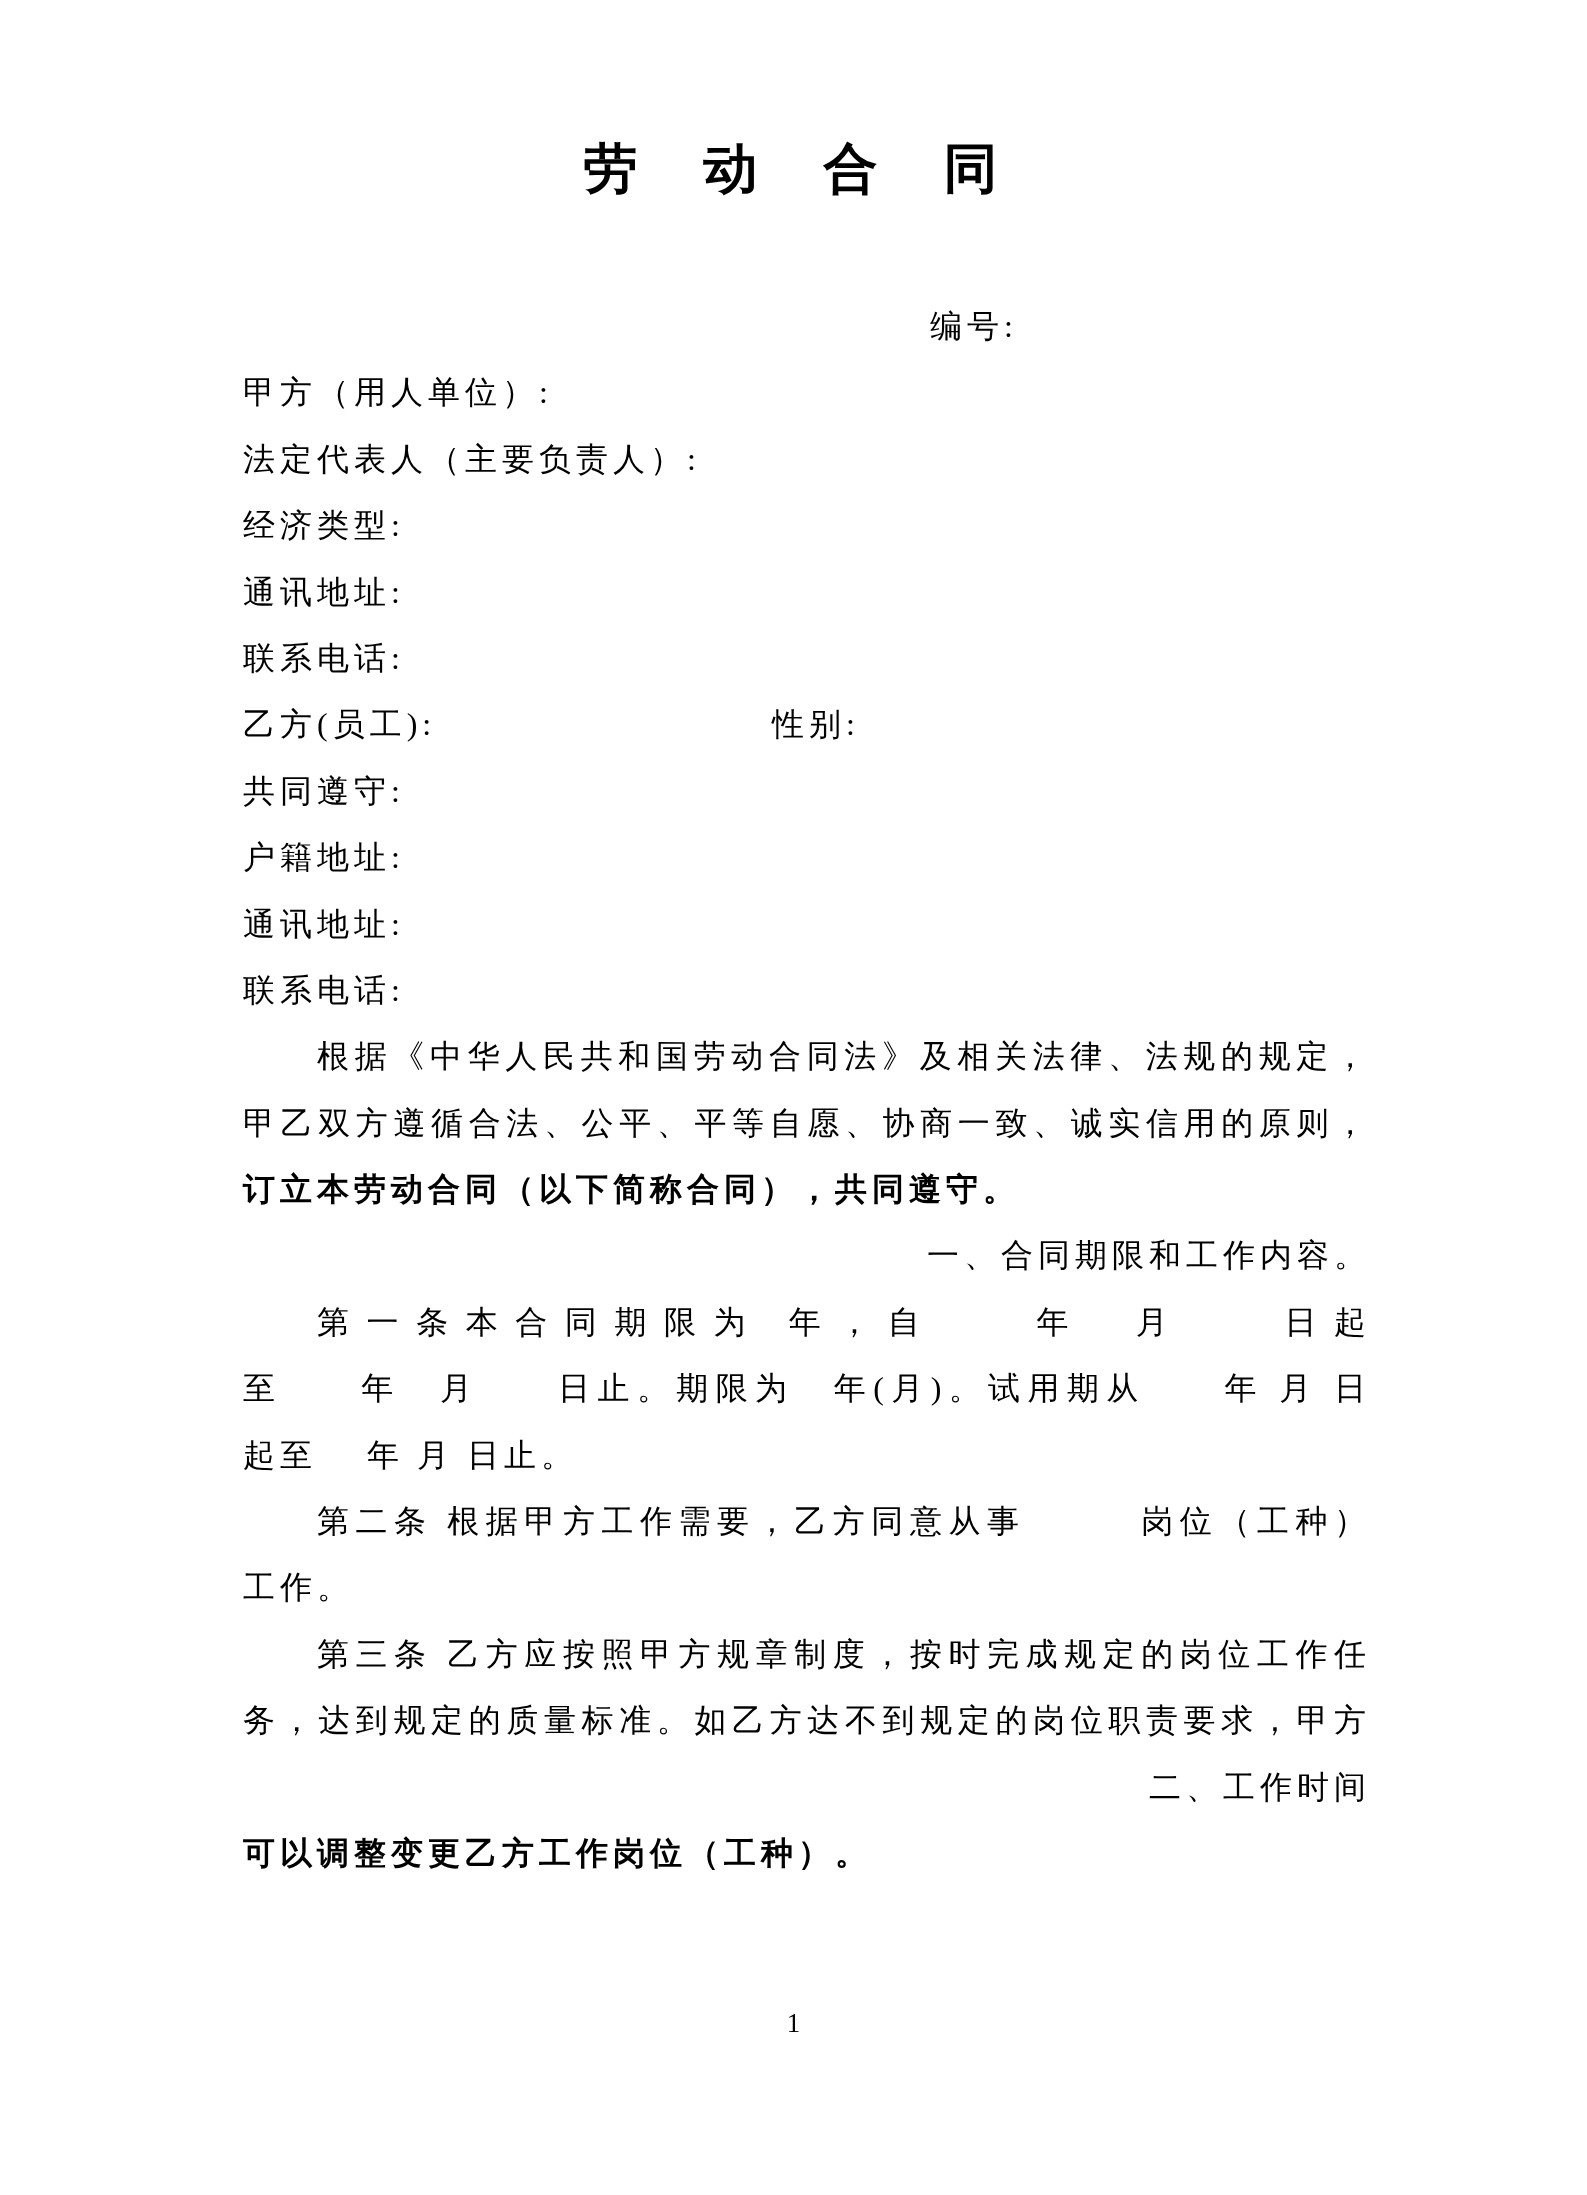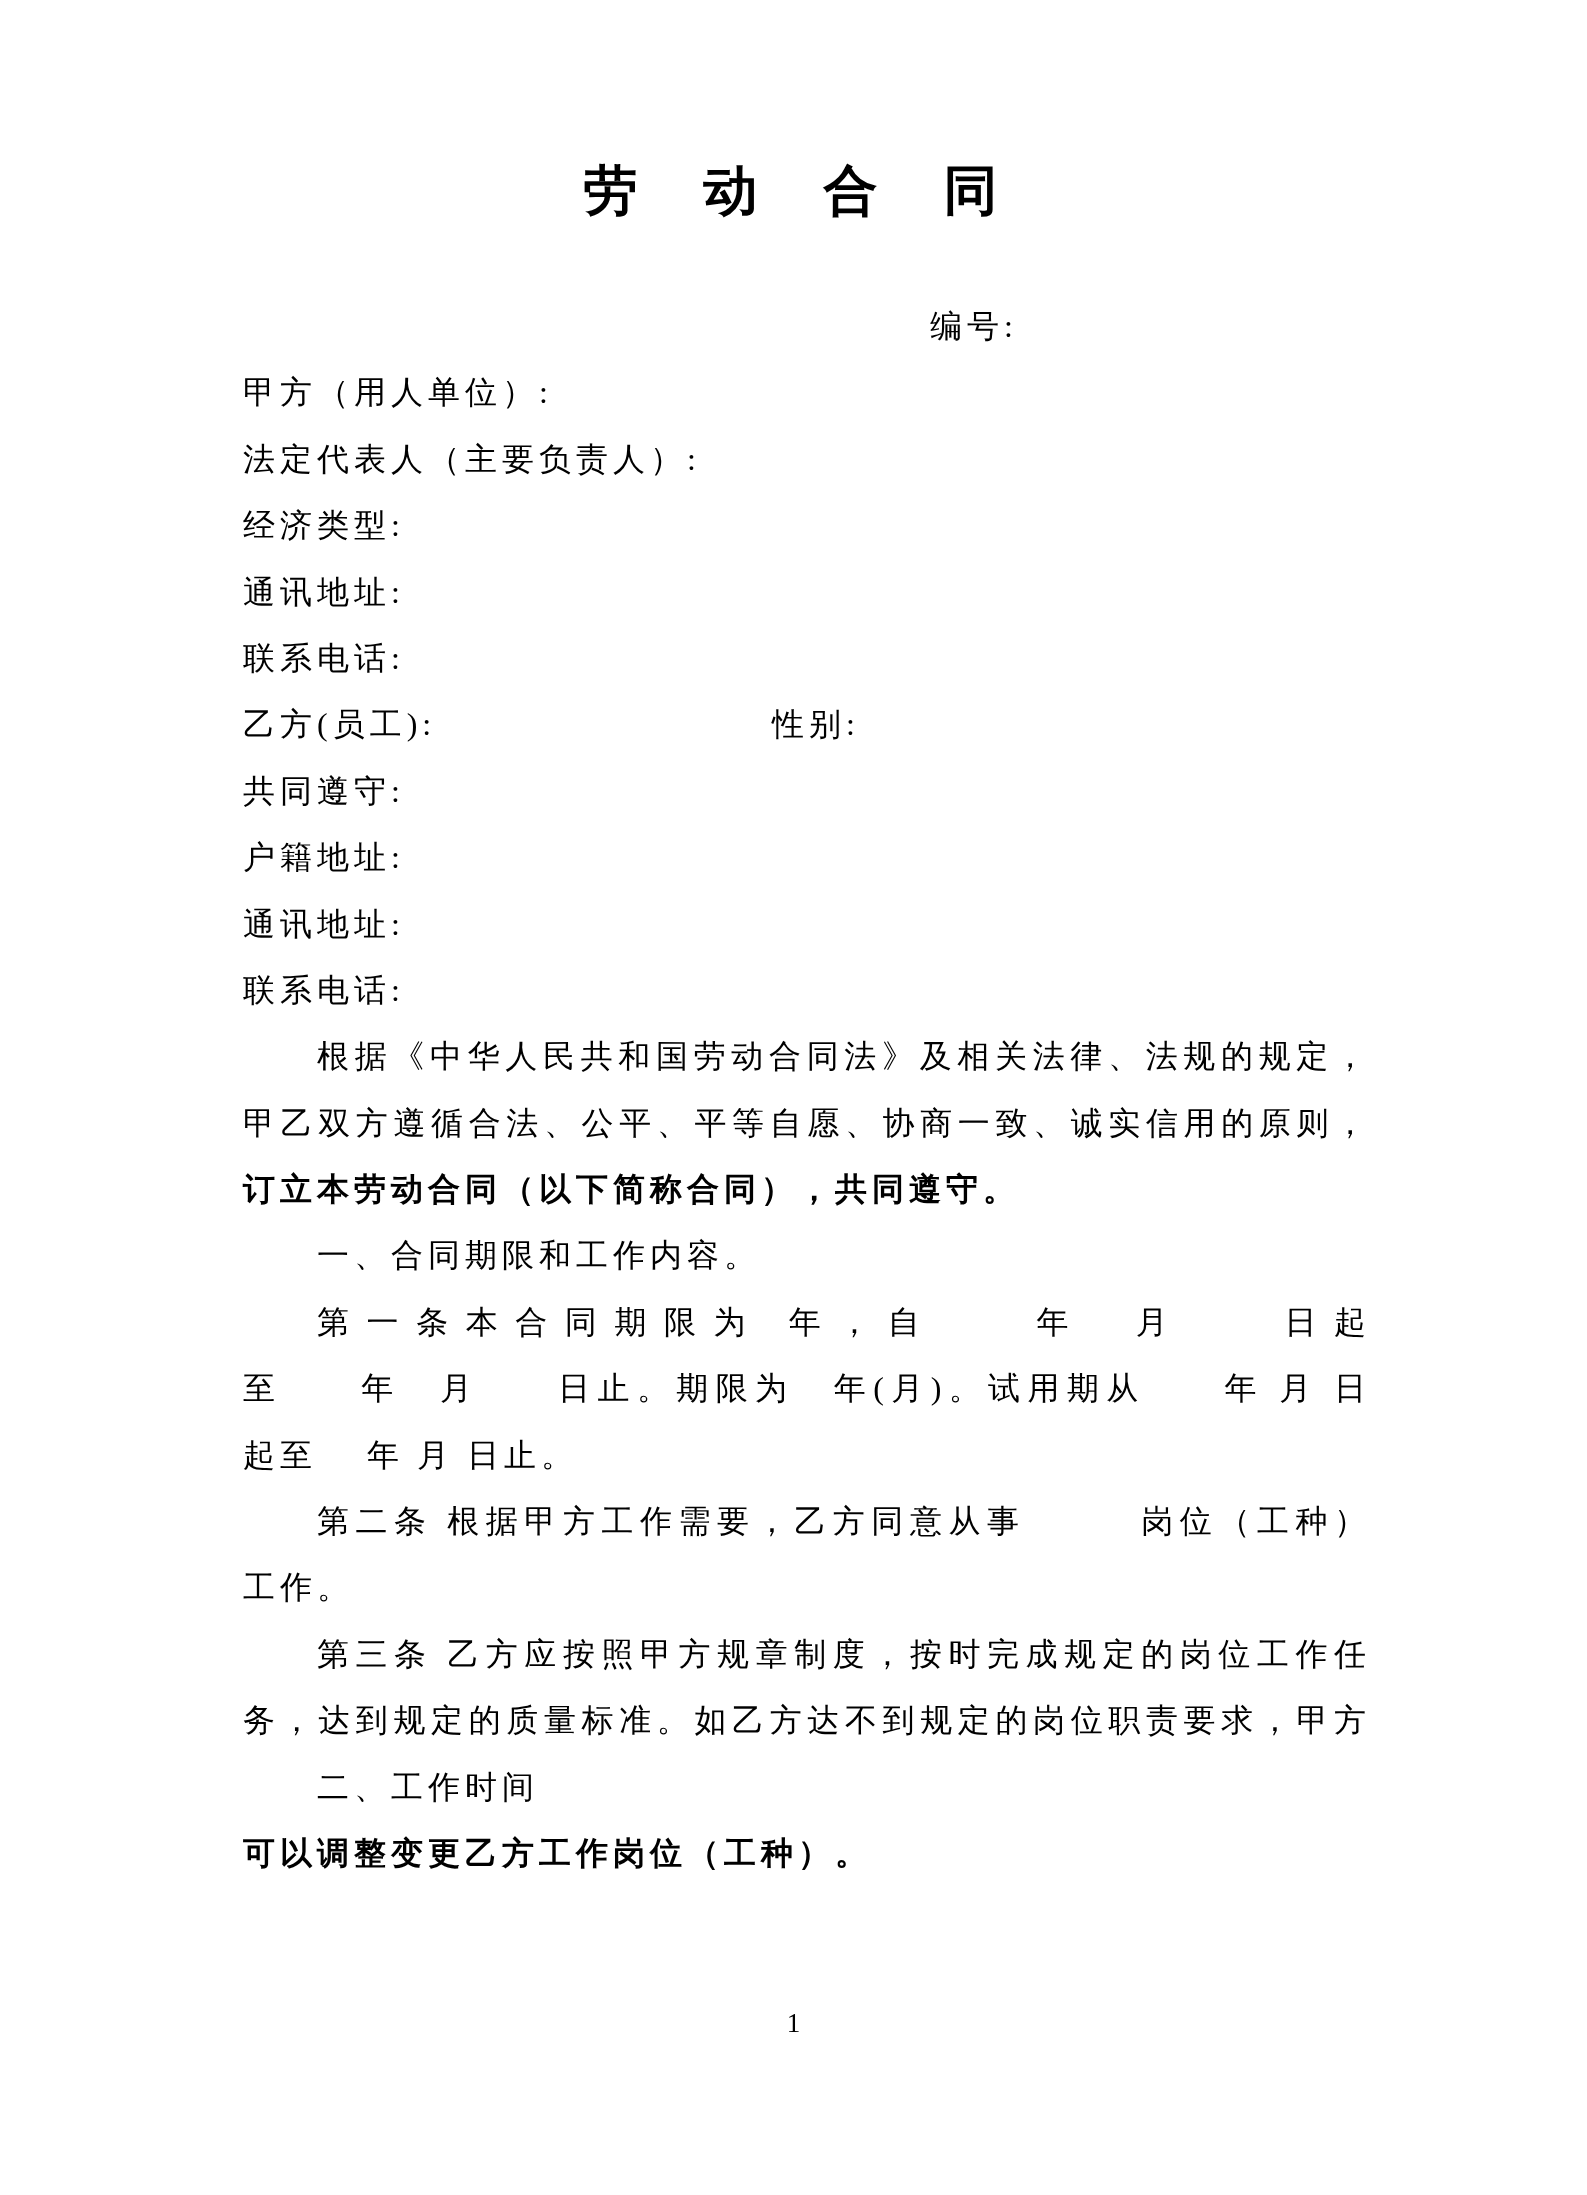--- a/index.html
+++ b/index.html
@@ -7,21 +7,21 @@
     position: relative;
     width: 1587px;
     height: 2195px;
     background: #ffffff;
     color: #000000;
     font-family: "Liberation Serif", "DejaVu Serif", serif;
     overflow: hidden;
   }
   .title {
     position: absolute;
-    top: 158px;
+    top: 136px;
     left: 0;
     width: 100%;
     margin: 0;
     text-align: center;
     font-size: 54px;
     font-weight: bold;
     line-height: 66px;
     letter-spacing: 6px;
     white-space: nowrap;
   }
@@ -33,21 +33,21 @@
     font-size: 32px;
     letter-spacing: 5px;
     text-align: left;
   }
   .line {
     height: 66.4px;
     line-height: 66.4px;
     white-space: nowrap;
   }
   .wrapline { white-space: normal; font-weight: bold; }
-  .indent { text-indent: 74px; }
+  .indent { text-indent: 74px; text-align: right; }
   .just {
     white-space: normal;
     text-align: justify;
     text-align-last: justify;
   }
   .serial { padding-left: 687px; }
   .pair-row { position: relative; }
   .pair-row .right-label {
     position: absolute;
     left: 529px;

